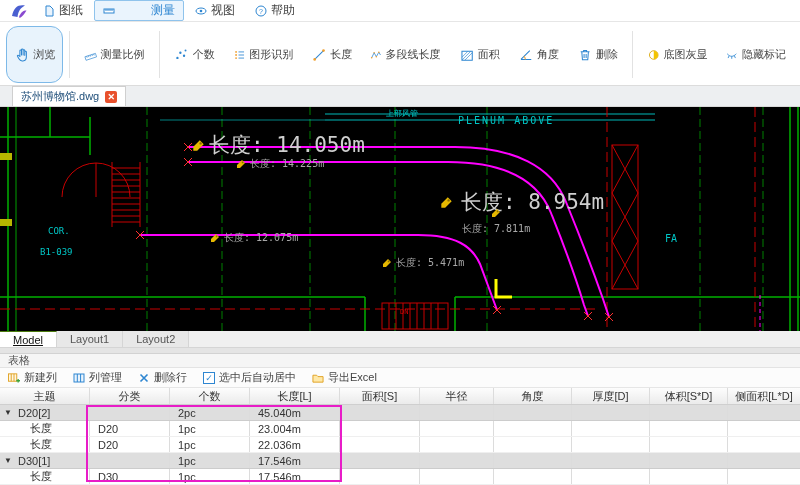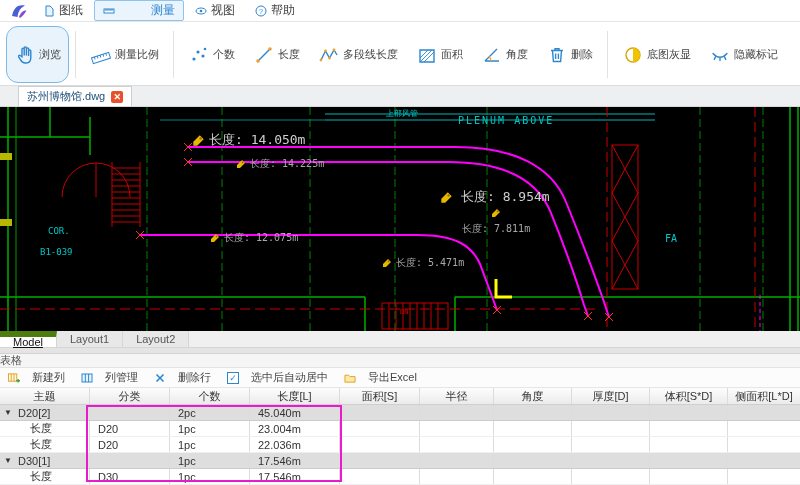--- a/index.html
+++ b/index.html
@@ -21,51 +21,51 @@
     padding:4px 6px 2px; gap:2px; border-bottom:1px solid #dcdcdc; background:#fff; }
   .rbtn { display:flex; flex-direction:row; align-items:center; justify-content:center;
     gap:3px; padding:2px 7px; min-width:42px; border:1px solid transparent; border-radius:12px;
     font-size:11px; color:#444; white-space:nowrap; }
   .rbtn.selected { background:#e8f3fc; border-color:#7db9e8; }
   .ricon { width:22px; height:22px; display:block; }
   .rdiv { width:1px; background:#e2e2e2; margin:5px 4px; }
 
   
   .tabbar { height:21px; flex:0 0 21px; background:#edeff1; border-bottom:1px solid #d8d8d8;
-    display:flex; align-items:flex-end; padding-left:18px; }
+    display:flex; align-items:flex-end; padding-left:12px; }
   .doc-tab { height:20px; background:#fff; border:1px solid #cfcfcf; border-bottom:none;
     display:flex; align-items:center; gap:6px; padding:0 8px; font-size:11px; color:#1f4e79; }
   .close-box { width:12px; height:12px; background:#e8502c; color:#fff; font-size:9px;
     line-height:12px; text-align:center; border-radius:2px; font-weight:bold; }
 
   
   .canvas { height:224px; flex:0 0 224px; position:relative; background:#000; overflow:hidden; }
   .canvas svg.cad { position:absolute; left:0; top:0; }
   .ctext { font-family:"DejaVu Sans Mono",monospace; fill:#00c6c6; }
   .mlabel { position:absolute; display:flex; align-items:center; gap:4px; color:#a8a8a8;
     font-family:"DejaVu Sans Mono",monospace; font-size:10px; white-space:nowrap; z-index:3; }
-  .mlabel.big { font-size:13px; color:#cfcfcf; }
+  .mlabel.big { font-size:21px; color:#cfcfcf; }
   .micon { width:10px; height:10px; display:block; flex:0 0 10px; }
   .mlabel.big .micon { width:13px; height:13px; flex-basis:13px; }
 
   
   .layout-tabs { height:17px; flex:0 0 17px; background:#f0f0f0; border-bottom:1px solid #d5d5d5;
     display:flex; align-items:stretch; font-size:11px; }
   .ltab { padding:0 13px; display:flex; align-items:center; color:#555;
     border-right:1px solid #d5d5d5; background:#e8e8e8; }
-  .ltab.active { background:#fff; color:#111; border-top:6px solid #4d7c0f;text-decoration:underline; }
+  .ltab.active { background:#fff; color:#111; border-top:1px solid #4d7c0f;text-decoration:underline; }
 
   .splitter { height:6px; flex:0 0 6px; background:#e4e4e4; border-bottom:1px solid #d2d2d2; }
   .panel-title { height:14px; flex:0 0 14px; background:#f5f5f5; border-bottom:1px solid #e3e3e3;
-    display:flex; align-items:center; font-size:11px; color:#555; }
+    display:flex; align-items:center; padding-left:8px; font-size:11px; color:#555; }
 
   
   .table-toolbar { height:20px; flex:0 0 20px; display:flex; align-items:center; gap:16px;
     padding-left:8px; font-size:11px; color:#444; background:#fcfcfc; border-bottom:1px solid #e6e6e6; }
-  .ttool { display:flex; align-items:center; gap:12px; white-space:nowrap; }
+  .ttool { display:flex; align-items:center; gap:4px; white-space:nowrap; }
   .checkbox { width:12px; height:12px; border:1px solid #2e86d1; background:#fff; color:#2e86d1;
     font-size:9px; line-height:11px; text-align:center; }
 
   
   .table-wrap { position:relative; flex:1 1 auto; overflow:hidden; background:#fff; }
   .thead { height:17px; display:flex; background:linear-gradient(#fdfdfd,#ebebeb);
     border-bottom:1px solid #cfcfcf; font-size:11px; color:#333; }
   .thead .tcell { justify-content:center; padding:0 2px; }
   .tcell { border-right:1px solid #dcdcdc; display:flex; align-items:center;
     padding:0 8px; overflow:hidden; white-space:nowrap; }
@@ -152,20 +152,29 @@
             <circle cx="6" cy="15" r="1.6"></circle>
             <circle cx="10" cy="8" r="1.6"></circle>
             <circle cx="15" cy="12" r="1.6"></circle>
             <circle cx="17" cy="5" r="1.3"></circle>
           </g>
         </svg>
       <span>个数</span>
     </div>
     <div class="rbtn">
       <svg class="ricon" viewBox="0 0 22 22">
+          <circle cx="5" cy="6" r="1.5" fill="#f0a030"></circle>
+          <circle cx="5" cy="11" r="1.5" fill="#f0a030"></circle>
+          <circle cx="5" cy="16" r="1.5" fill="#f0a030"></circle>
+          <path d="M9 6h9M9 11h9M9 16h9" stroke="#2e86d1" fill="none" stroke-width="1.4"></path>
+        </svg>
+      <span>图形识别</span>
+    </div>
+    <div class="rbtn">
+      <svg class="ricon" viewBox="0 0 22 22">
           <path d="M5 17L17 5" stroke="#2e86d1" stroke-width="1.4"></path>
           <circle cx="5" cy="17" r="1.8" fill="#f0a030"></circle>
           <circle cx="17" cy="5" r="1.8" fill="#f0a030"></circle>
         </svg>
       <span>长度</span>
     </div>
     <div class="rbtn">
       <svg class="ricon" viewBox="0 0 22 22">
           <path d="M3 16l4.5-9 4 7L16 6l3 5" stroke="#2e86d1" fill="none" stroke-width="1.4"></path>
           <g fill="#f0a030">

